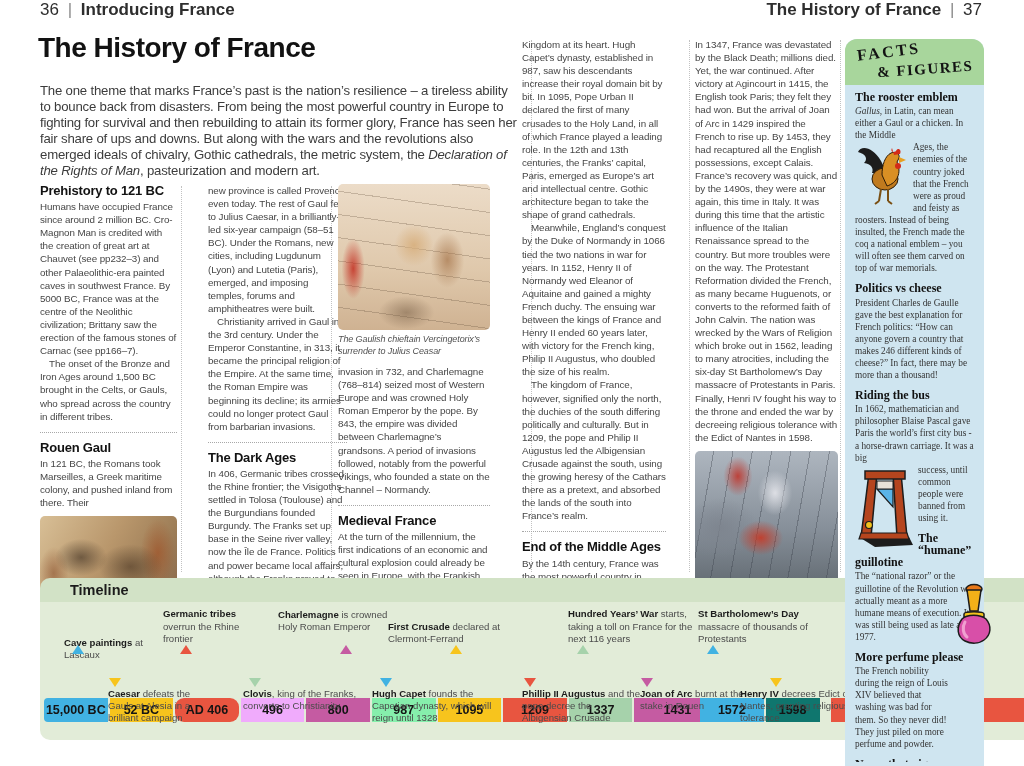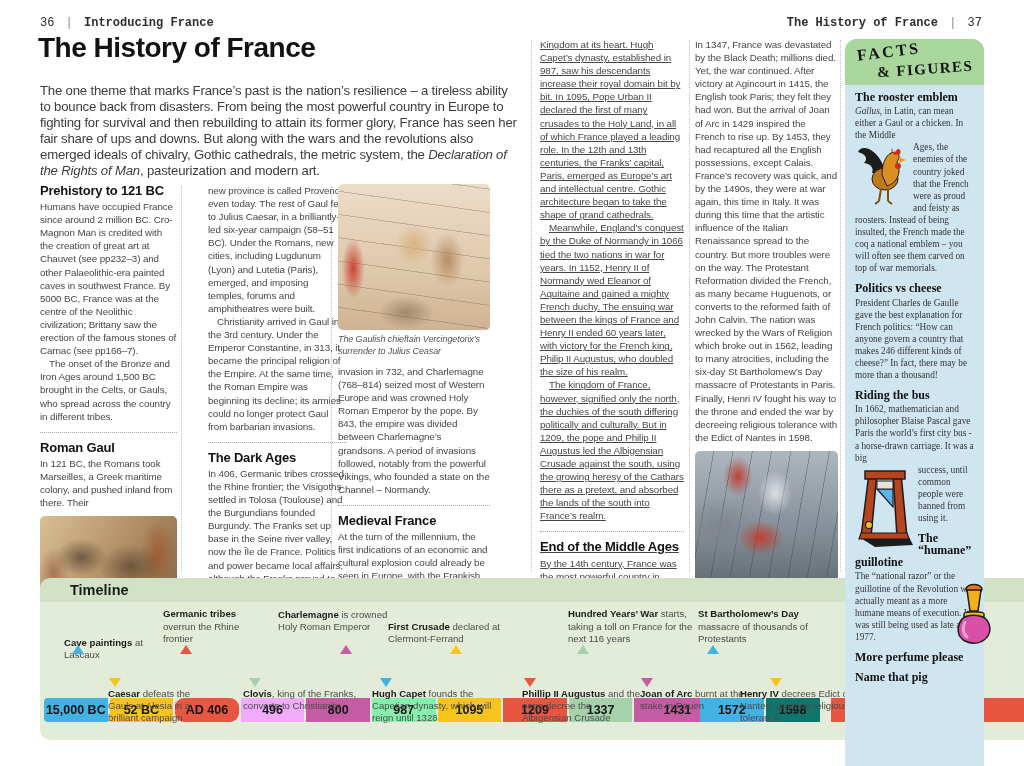--- a/index.html
+++ b/index.html
@@ -1,38 +1,38 @@
 <!DOCTYPE html>
 <html><head>
 <meta charset="utf-8">
 <style>
   html,body{margin:0;padding:0;background:#ffffff;}
   body{width:1024px;height:766px;position:relative;overflow:hidden;
        font-family:"Liberation Sans",sans-serif;-webkit-font-smoothing:antialiased;}
   .page{position:absolute;inset:0;background:#fff;}
 
   
-  .runhead{position:absolute;top:16px;font-size:12px;color:#2e2e2e;font-family:Liberation Mono, monospace;}
+  .runhead{position:absolute;top:0;font-size:17px;color:#2e2e2e;}
   .runhead .pipe{color:#8a8a8a;padding:0 4px;}
   #rh-left{left:40px;}
   #rh-right{right:42px;}
   .rh-bold{font-weight:bold;}
 
   
   h1.title{position:absolute;left:38px;top:32px;margin:0;font-size:28px;
            letter-spacing:-0.5px;color:#121212;font-weight:bold;}
   .intro{position:absolute;left:40px;top:70px;width:480px;font-size:13.2px;
          line-height:16px;color:#3c3c3c;letter-spacing:-0.2px;}
 
   
   .col{position:absolute;font-size:9.8px;line-height:13.1px;color:#464646;letter-spacing:-0.1px;}
   #col1{left:40px;top:184px;width:137px;}
   #col2{left:188px;top:184px;width:139px;margin-left:20px;}
   #col3{left:338px;top:184px;width:152px;}
-  #col4{left:540px;top:38px;width:144px;text-decoration:underline;}
+  #col4{left:522px;top:38px;width:144px;}
   #col5{left:695px;top:38px;width:143px;}
   .col h3{margin:0 0 3px;font-size:13px;color:#121212;letter-spacing:-0.2px;}
   .col p{margin:0;}
   .col p.ind{text-indent:9px;}
   .divider{border-top:1px dotted #a8a8a8;margin:9px 0 8px;}
   .vrule{position:absolute;width:0;border-left:1px dotted #c2c2c2;}
   #vr1{left:181px;top:186px;height:386px;}
   #vr2{left:331px;top:186px;height:386px;}
   #vr3{left:531px;top:40px;height:532px;}
   #vr4{left:689px;top:40px;height:532px;}
@@ -118,21 +118,21 @@
   <div class="vrule" id="vr2"></div>
   <div class="vrule" id="vr3"></div>
   <div class="vrule" id="vr4"></div>
   <div class="vrule" id="vr5"></div>
 
   <div class="col" id="col1">
     <h3>Prehistory to 121 BC</h3>
     <p>Humans have occupied France since around 2 million BC. Cro-Magnon Man is credited with the creation of great art at Chauvet (see pp232–3) and other Palaeolithic-era painted caves in southwest France. By 5000 BC, France was at the centre of the Neolithic civilization; Brittany saw the erection of the famous stones of Carnac (see pp166–7).</p>
     <p class="ind">The onset of the Bronze and Iron Ages around 1,500 BC brought in the Celts, or Gauls, who spread across the country in different tribes.</p>
     <div class="divider"></div>
-    <h3>Roman Gaul</h3>
+    <h3>Rouen Gaul</h3>
     <p>In 121 BC, the Romans took Marseilles, a Greek maritime colony, and pushed inland from there. Their</p>
     <div class="ph" id="img-cave"></div>
     <div class="caption">Early cave art depicting a group of wild horses and cattle, Chauvet</div>
   </div>
 
   <div class="col" id="col2">
     <p>new province is called Provence even today. The rest of Gaul fell to Julius Caesar, in a brilliantly-led six-year campaign (58–51 BC). Under the Romans, new cities, including Lugdunum (Lyon) and Lutetia (Paris), emerged, and imposing temples, forums and amphitheatres were built.</p>
     <p class="ind">Christianity arrived in Gaul in the 3rd century. Under the Emperor Constantine, in 313, it became the principal religion of the Empire. At the same time, the Roman Empire was beginning its decline; its armies could no longer protect Gaul from barbarian invasions.</p>
     <div class="divider"></div>
     <h3>The Dark Ages</h3>
@@ -244,20 +244,21 @@
           <path d="M4 70 L54 70 L58 78 L20 80 Z" fill="#1c1c1c"></path>
           <path d="M6 66 L52 66 L54 72 L4 72 Z" fill="#b5451e" stroke="#1c1c1c" stroke-width="1.2"></path>
           <circle cx="14" cy="58" r="3.5" fill="#f2c21c" stroke="#1c1c1c" stroke-width="1.2"></circle>
         </svg>
         <p>success, until common people were banned from using it.</p>
         <div class="sb-h">The “humane” guillotine</div>
         <p>The “national razor” or the guillotine of the Revolution was actually meant as a more humane means of execution. It was still being used as late as 1977.</p>
         <div class="clr"></div>
       </div>
       <div class="sb-h">More perfume please</div>
+      <p class="pad-r26">The French nobility during the reign of Louis XIV believed that washing was bad for them. So they never did! They just piled on more perfume and powder.</p>
       <div class="sb-h">Name that pig</div>
 
     </div>
     <svg id="bottle" width="40" height="62" viewBox="0 0 40 62">
       <ellipse cx="20" cy="6" rx="8" ry="4.5" fill="#e87818" stroke="#1c1c1c" stroke-width="1.5"></ellipse>
       <path d="M13 7 L27 7 L24 28 L16 28 Z" fill="#f2b018" stroke="#1c1c1c" stroke-width="1.5"></path>
       <path d="M10 31 C10 28, 30 28, 30 31 L30 34 L10 34 Z" fill="#f2c21c" stroke="#1c1c1c" stroke-width="1.5"></path>
       <path d="M8 36 C2 44, 3 54, 11 58 C17 61, 25 61, 30 57 C37 52, 38 43, 32 36 C26 31, 13 31, 8 36 Z" fill="#d84fa8" stroke="#1c1c1c" stroke-width="1.5"></path>
       <path d="M11 39 C8 44, 9 51, 13 54" stroke="#f0a0d0" stroke-width="3" fill="none" stroke-linecap="round"></path>
     </svg>

